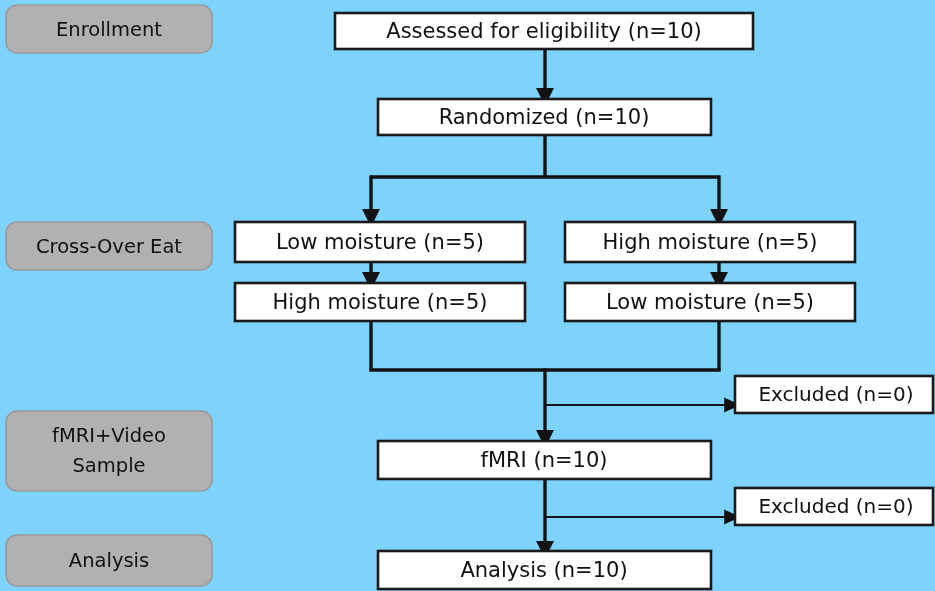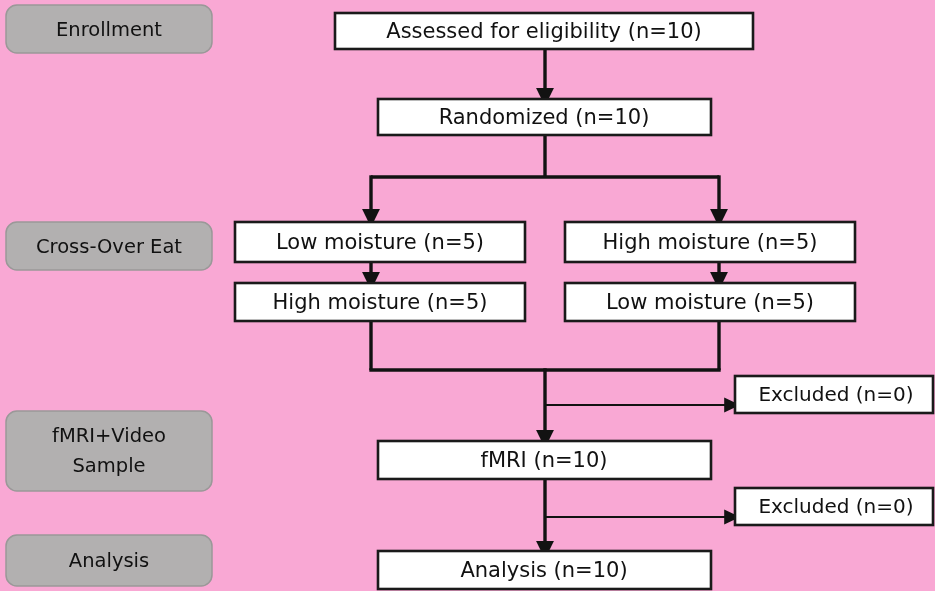--- a/index.html
+++ b/index.html
@@ -7,21 +7,21 @@
     padding: 0;
     background: #ffffff;
   }
   body {
     font-family: "DejaVu Sans", sans-serif;
   }
   #diagram-root {
     position: relative;
     width: 935px;
     height: 591px;
-    background: #f9a8d4;
+    background: #7dd3fc;
     overflow: hidden;
   }
   svg.flow {
     position: absolute;
     left: 0;
     top: 0;
     width: 935px;
     height: 591px;
   }
   .stage-label-box {

